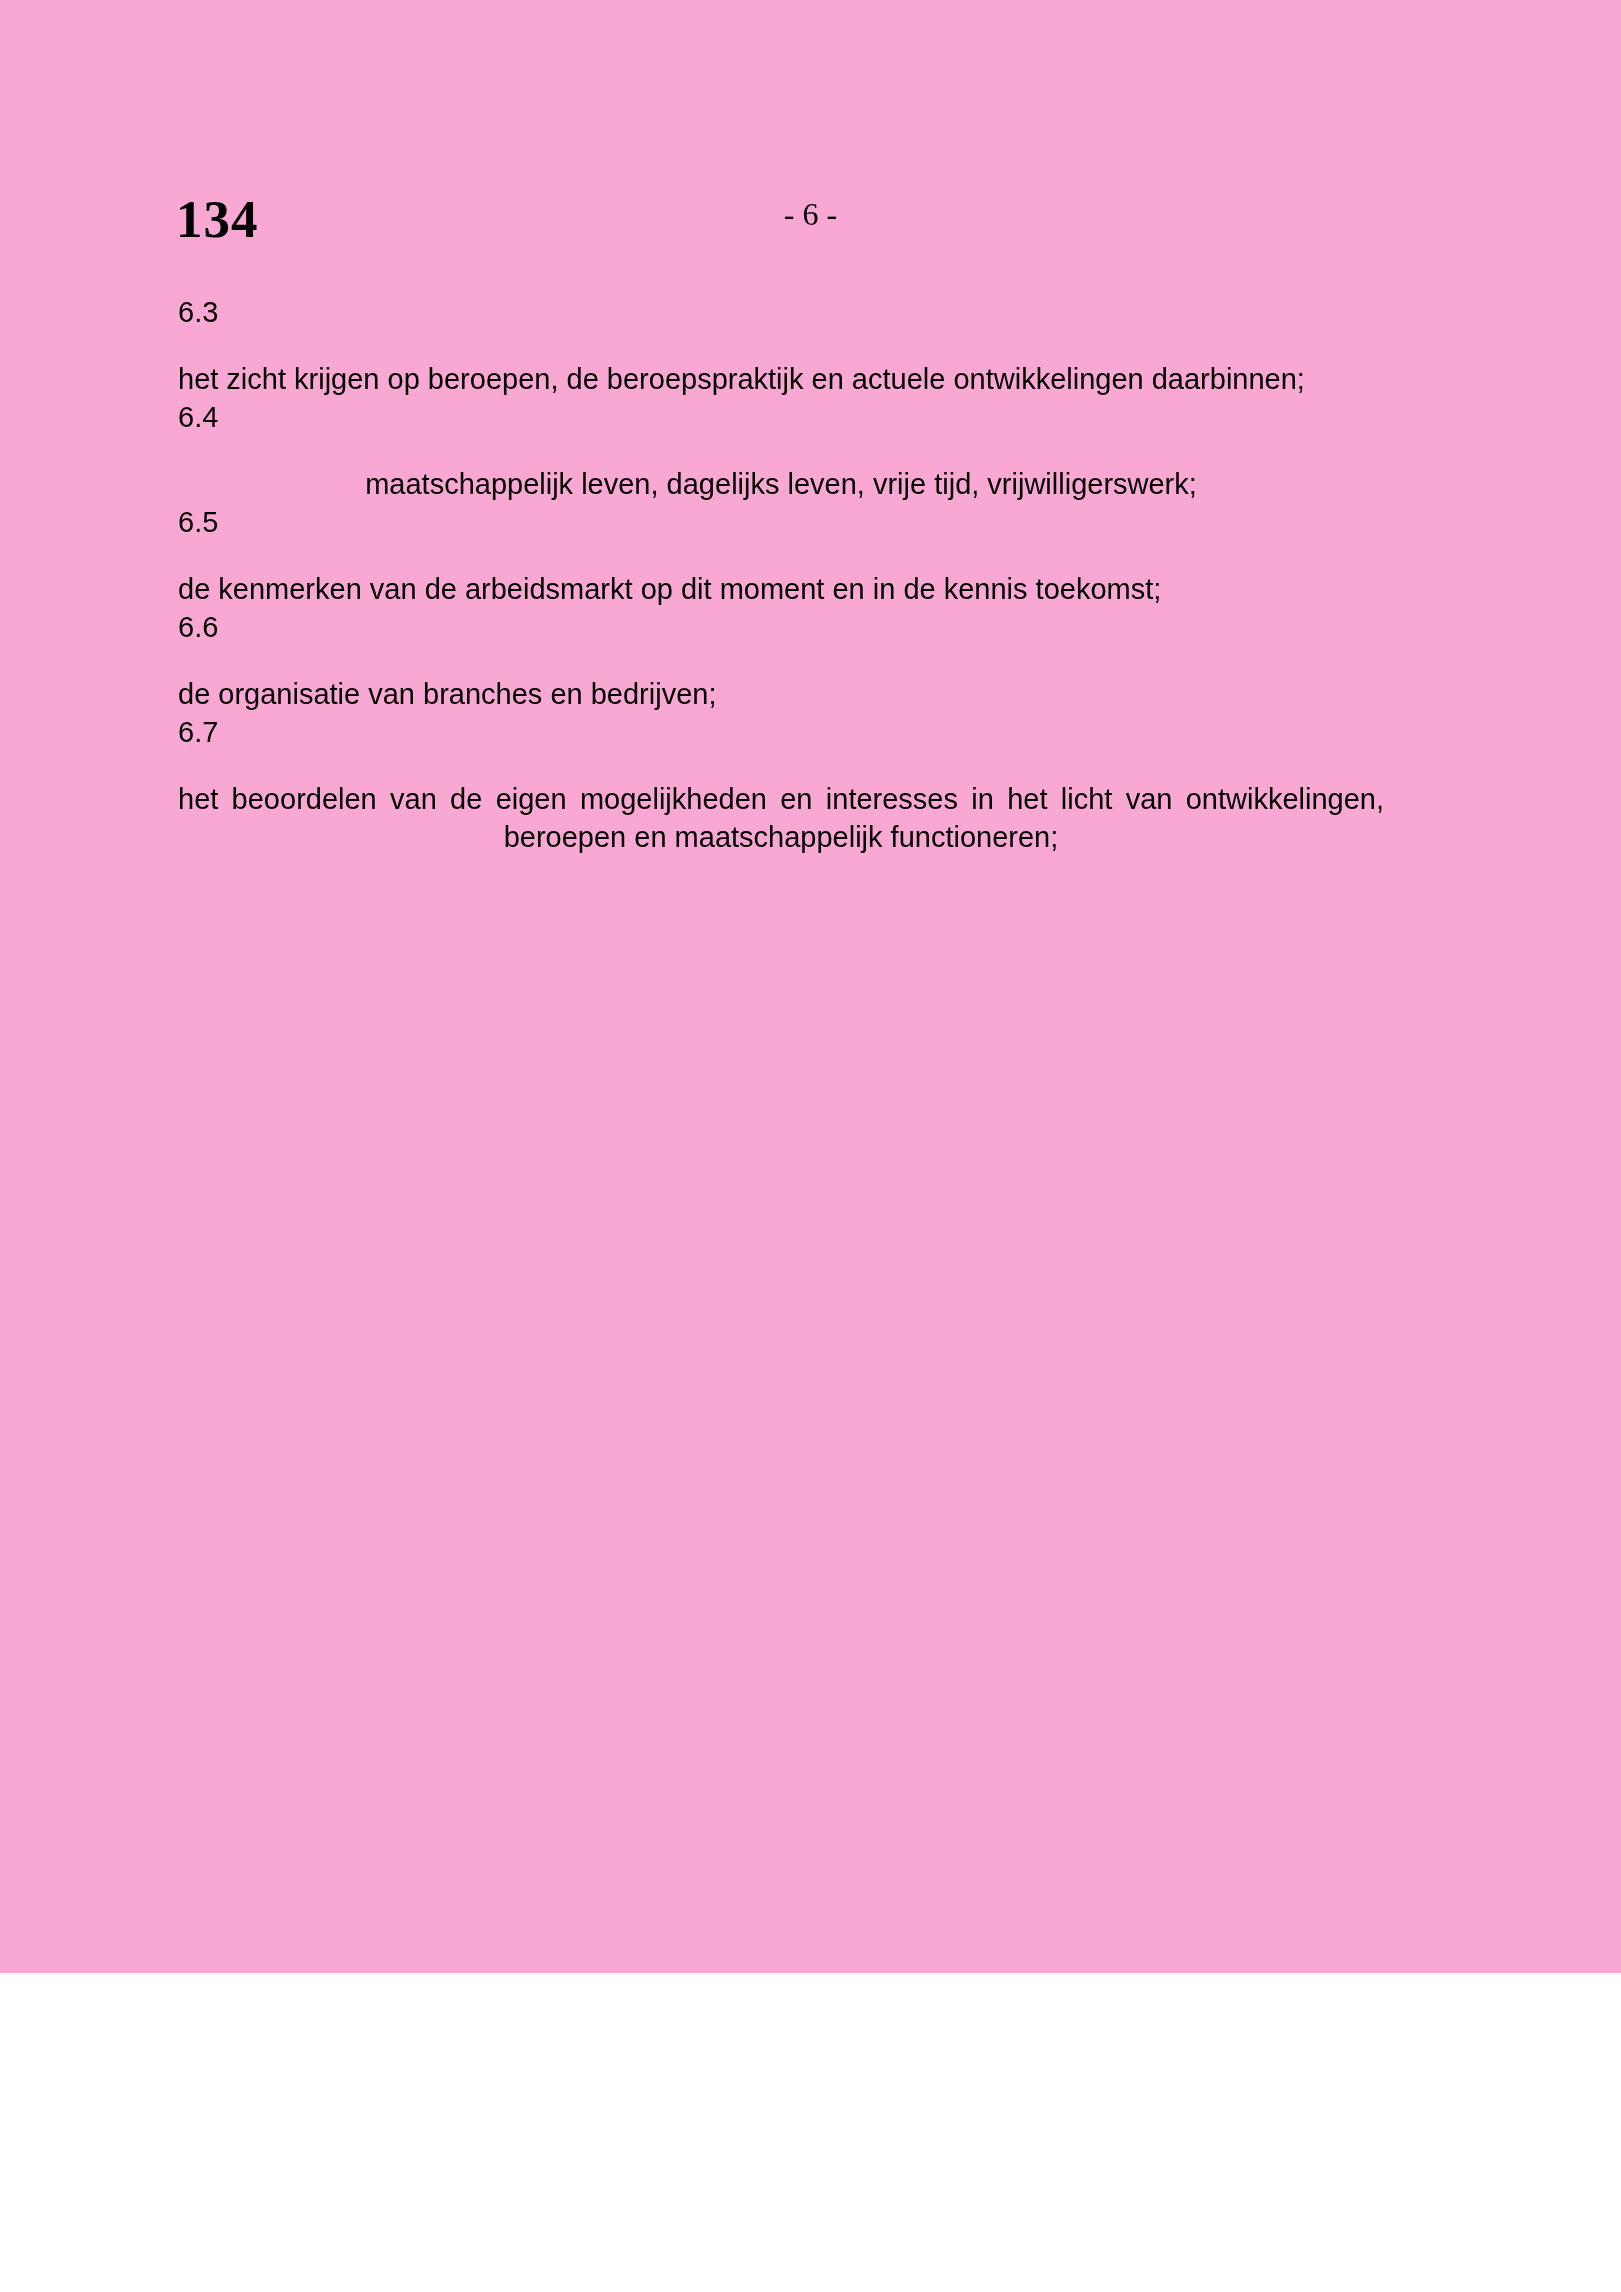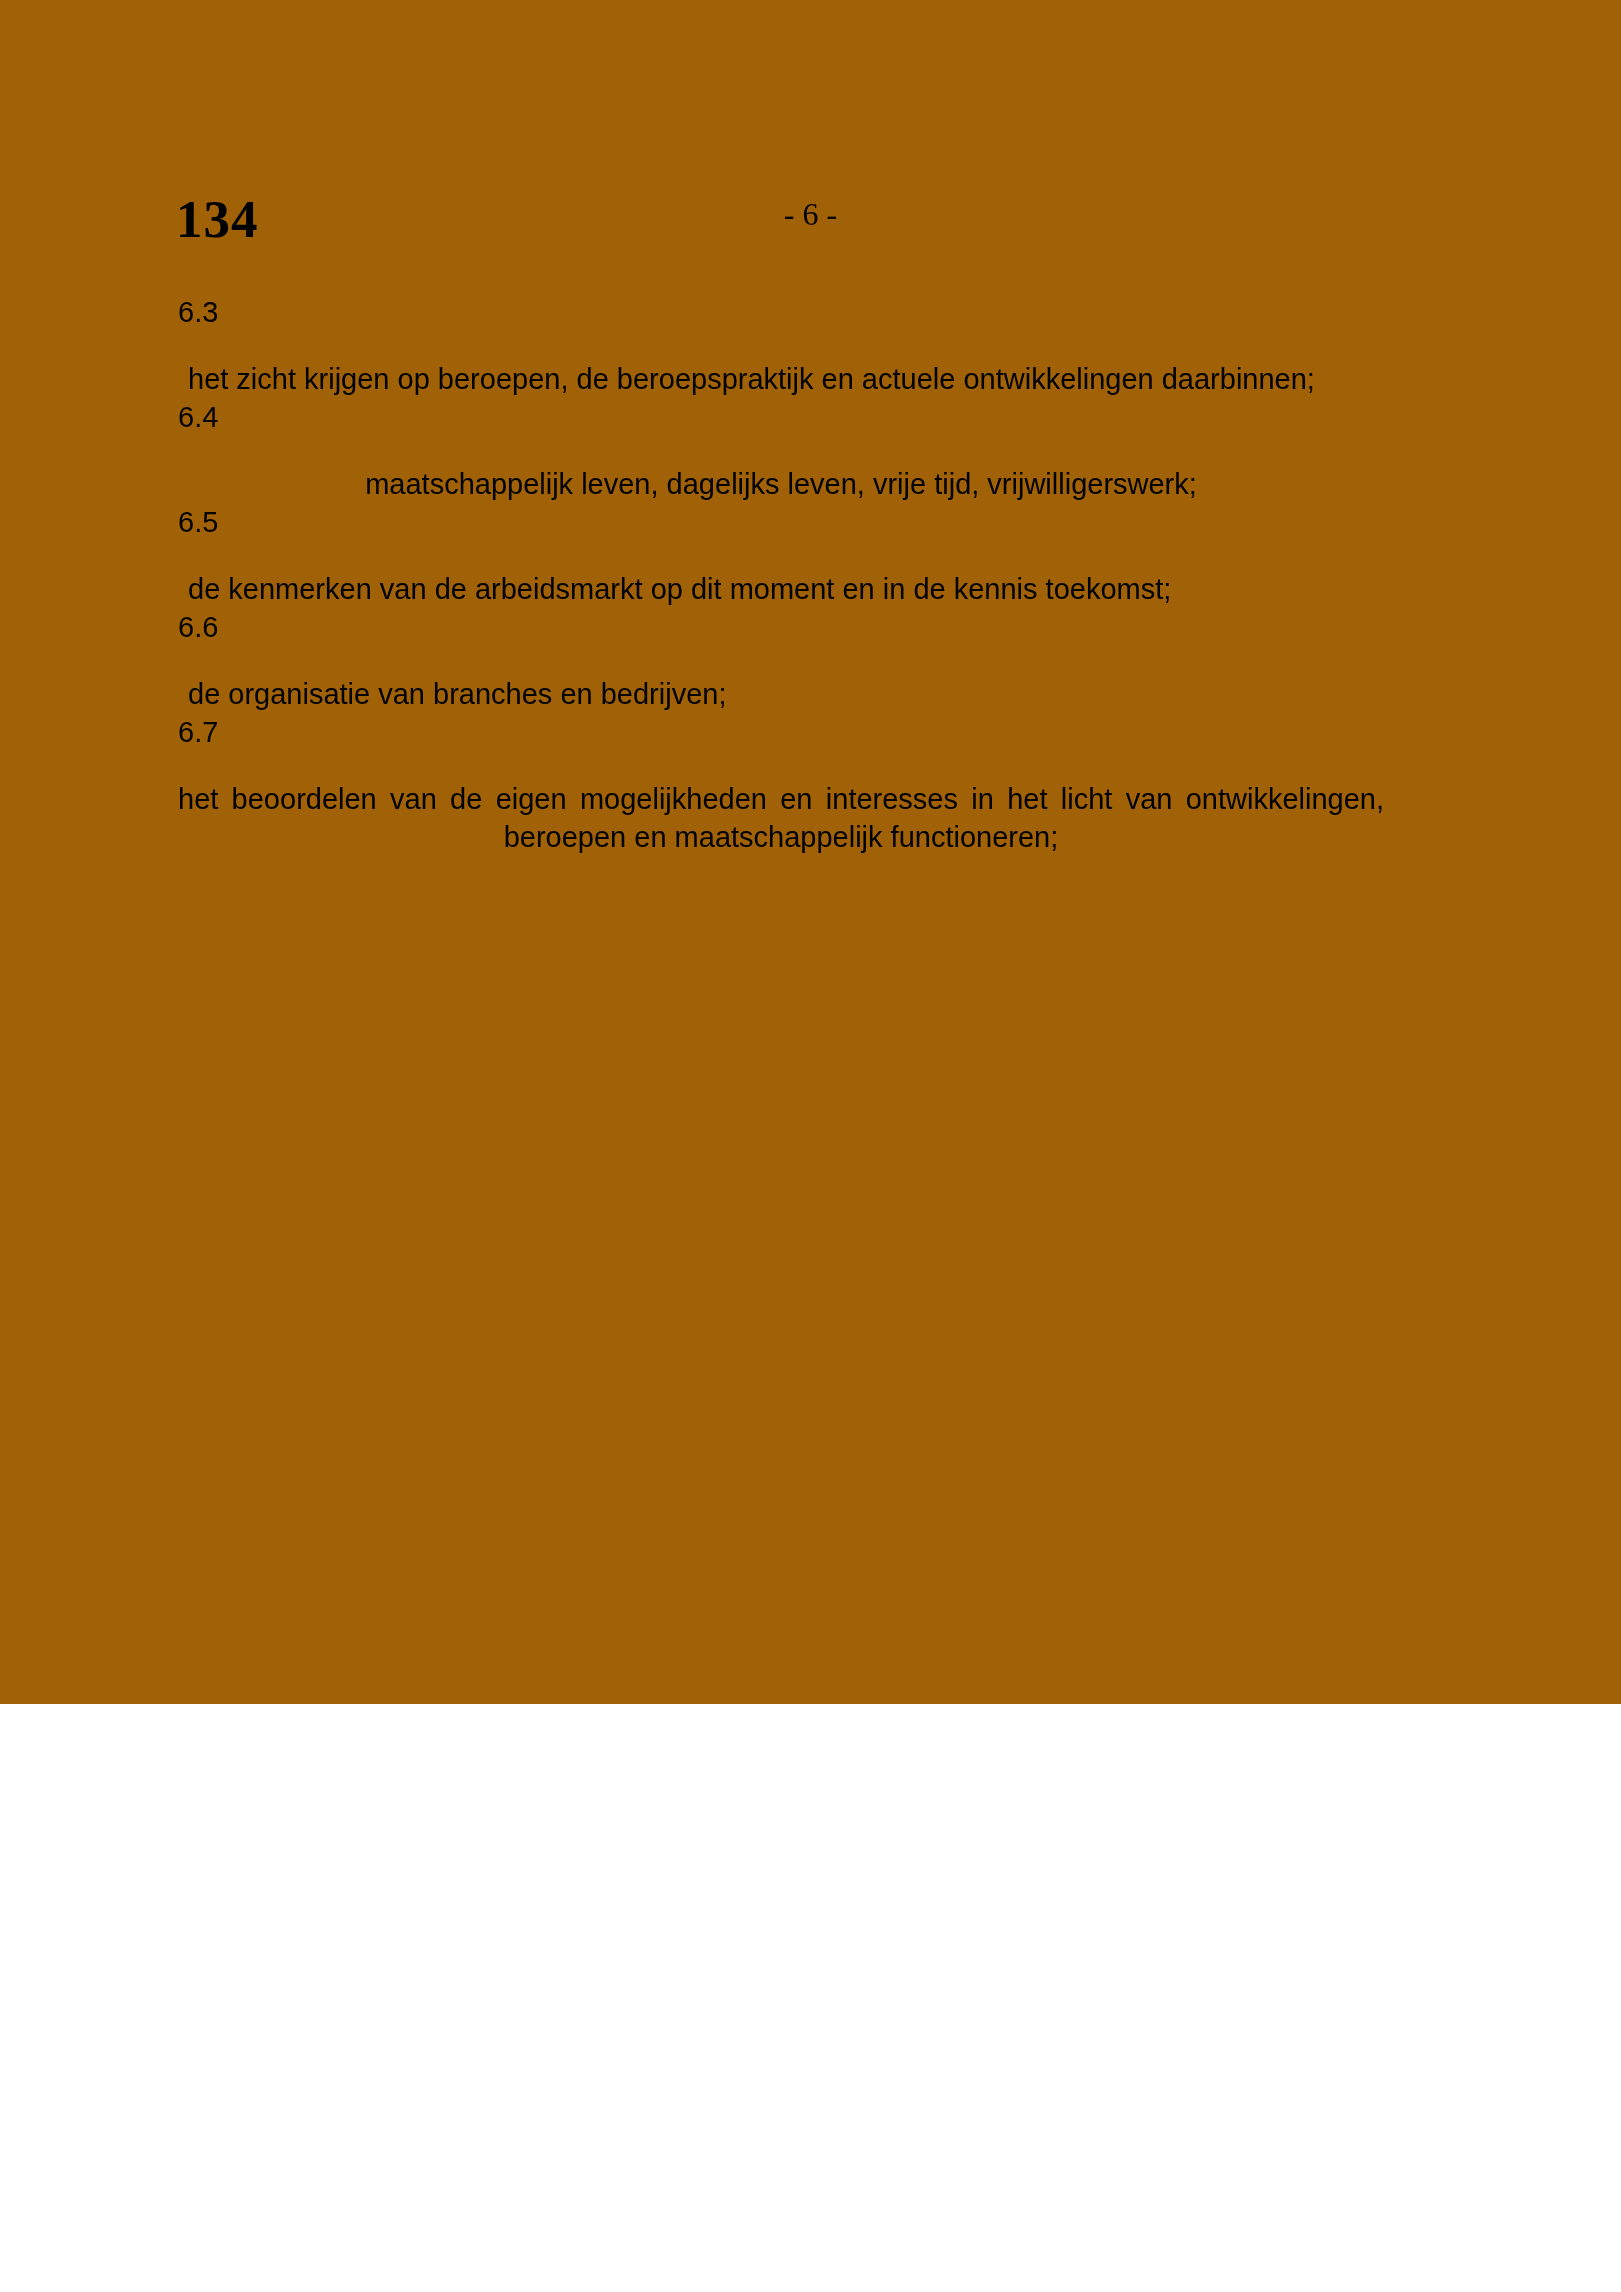--- a/index.html
+++ b/index.html
@@ -7,22 +7,22 @@
   html, body {
     width: 1621px;
     height: 2293px;
     background: #ffffff;
     overflow: hidden;
   }
 
   .page {
     position: relative;
     width: 1621px;
-    height: 1704px;
-    background: #a16207;
+    height: 1973px;
+    background: #f9a8d4;
     color: #000000;
     padding-left: 24px;
   }
 
   
   .page-header {
     position: absolute;
     top: 192px;
     left: 0;
     width: 100%;
@@ -78,21 +78,20 @@
   }
 
   .item-text {
     flex: 1 1 auto;
     width: 1206px;
     text-align: left;
   }
 
   .item-text.single {
     white-space: nowrap;
-    margin-left: 10px;
   }
 
   
   .line-justified {
     display: block;
     text-align: justify;
     text-align-last: justify;
   }
 
   .line-plain {

